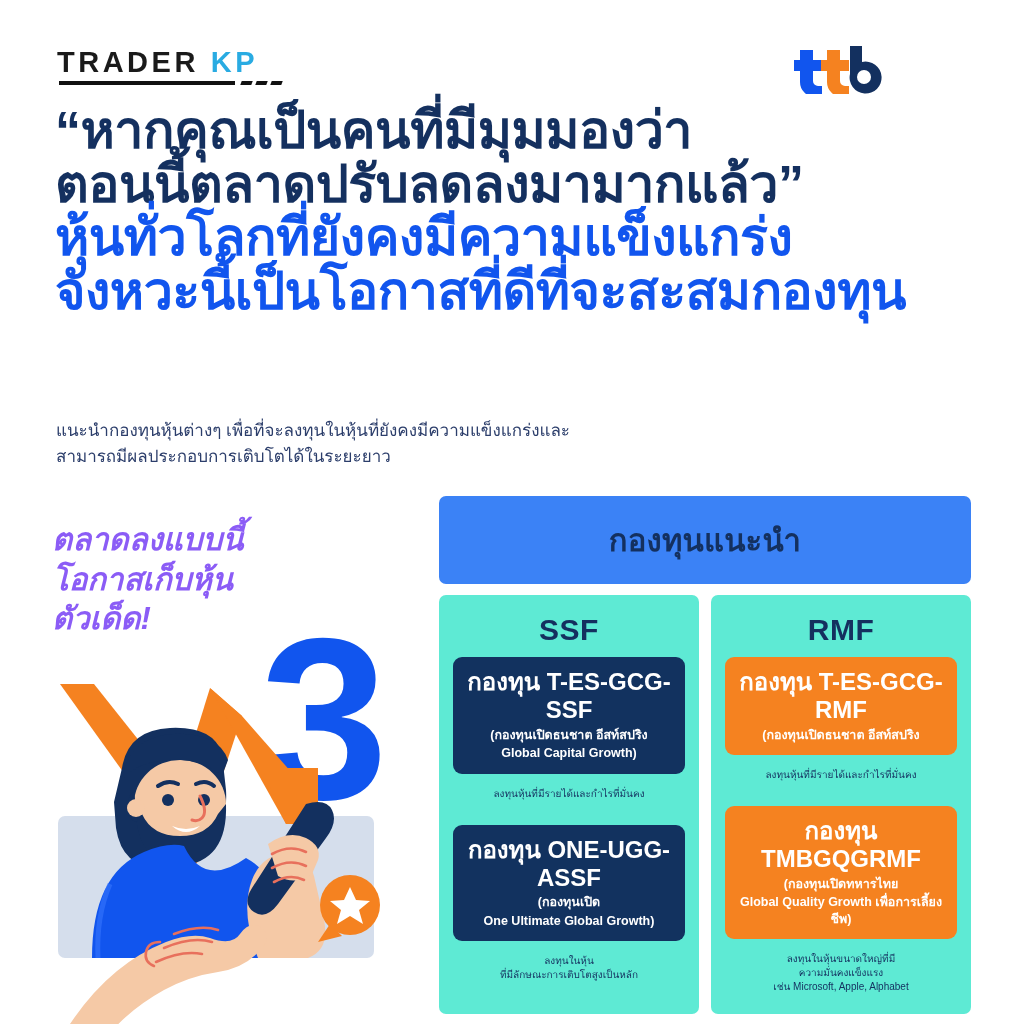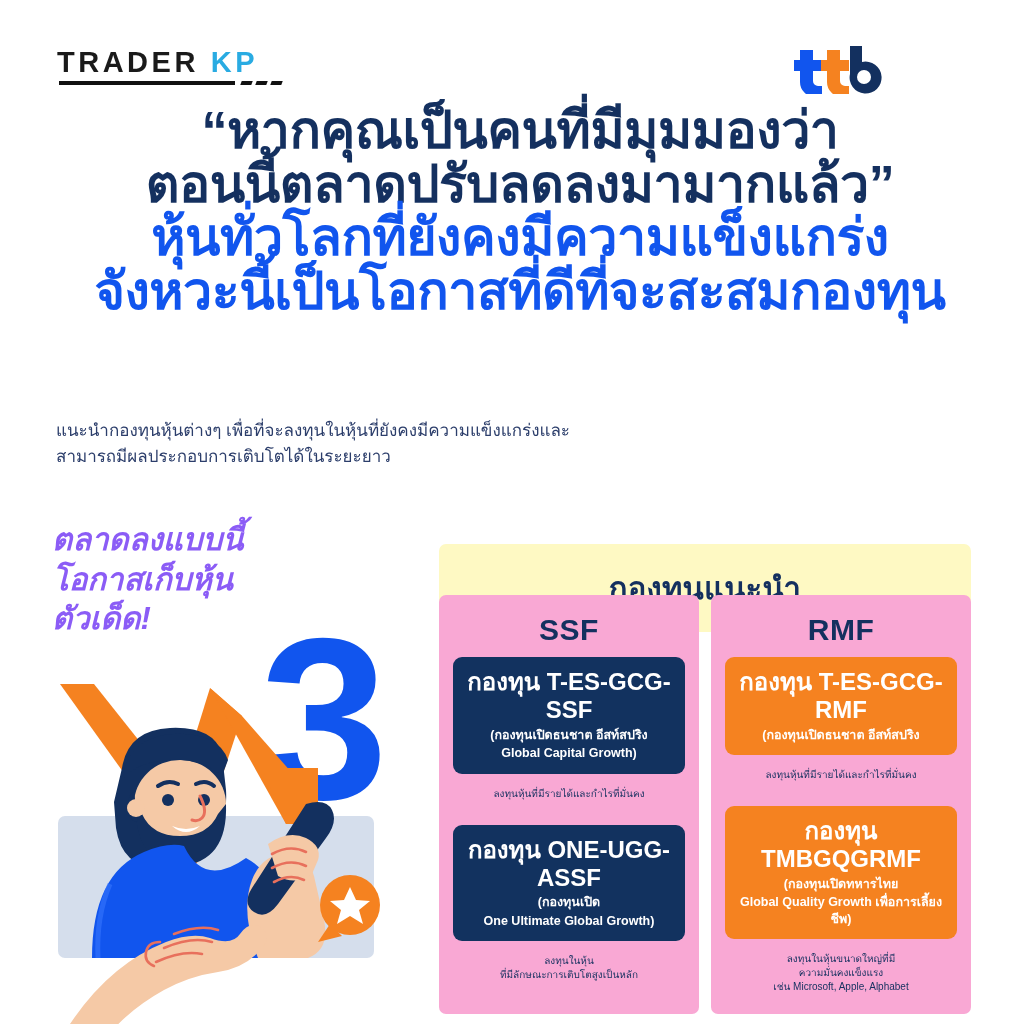--- a/index.html
+++ b/index.html
@@ -27,21 +27,20 @@
   .bd1{left:184px;} .bd2{left:199px;} .bd3{left:214px;}
 
   .ttb-logo{position:absolute;right:56px;top:44px;width:88px;height:50px;}
 
   
   .headline{
     position:absolute;left:55px;top:104px;width:930px;
     line-height:1.03;
     font-weight:bold;
     font-family:"Liberation Sans","DejaVu Sans",sans-serif;
-    text-align:center;
   }
   .hl-line{display:block;white-space:nowrap;}
   .hl-navy{color:#14305F;font-size:52px;letter-spacing:-0.5px;}
   .hl-blue{color:#1155EE;font-size:52px;letter-spacing:-0.5px;}
 
   .subtitle{
     position:absolute;left:56px;top:418px;width:640px;
     color:#2C3E6B;font-size:17px;line-height:1.55;font-weight:normal;
   }
   .subtitle span{display:block;}
@@ -56,29 +55,29 @@
   .kicker span{display:block;}
 
   
   .illus{position:absolute;left:52px;top:628px;width:400px;height:396px;}
   .illus svg{display:block;}
 
   
   .panel{position:absolute;left:439px;top:496px;width:532px;height:500px;}
   .panel-head{
     position:absolute;left:0;top:0;width:532px;height:88px;
-    background:#fef9c3;border-radius:7px;
-    display:flex;align-items:center;justify-content:center;margin-top:48px;
+    background:#3b82f6;border-radius:7px;
+    display:flex;align-items:center;justify-content:center;
   }
   .panel-head-text{
     color:#14305F;font-size:31px;font-weight:bold;letter-spacing:0.2px;
   }
   .cols{position:absolute;left:0;top:99px;width:532px;display:flex;gap:12px;}
   .col{
-    width:260px;background:#f9a8d4;border-radius:7px;
+    width:260px;background:#5eead4;border-radius:7px;
     padding:14px 12px 20px 12px;box-sizing:border-box;
     display:flex;flex-direction:column;align-items:center;
   }
   .col-title{
     color:#14305F;font-size:30px;font-weight:bold;letter-spacing:0.5px;
     margin:6px 0 12px 0;line-height:1;
   }
   .fund-card{
     width:232px;border-radius:9px;box-sizing:border-box;
     padding:11px 8px 12px 8px;text-align:center;color:#ffffff;

